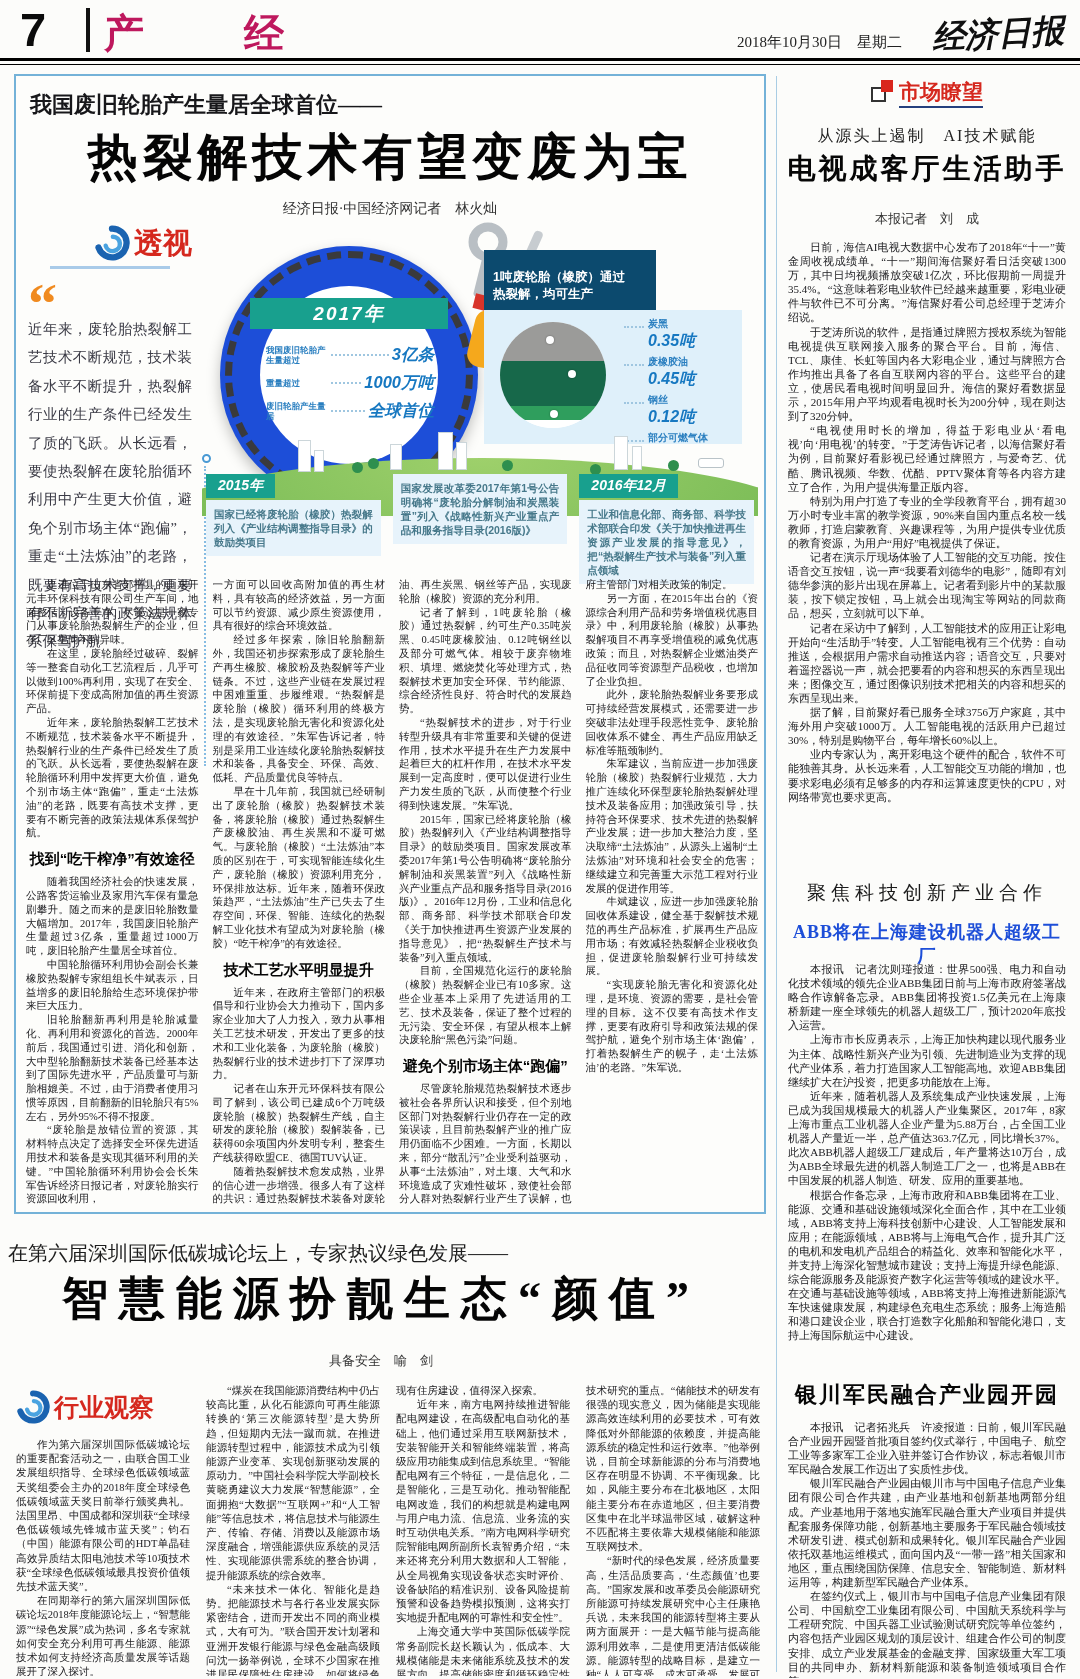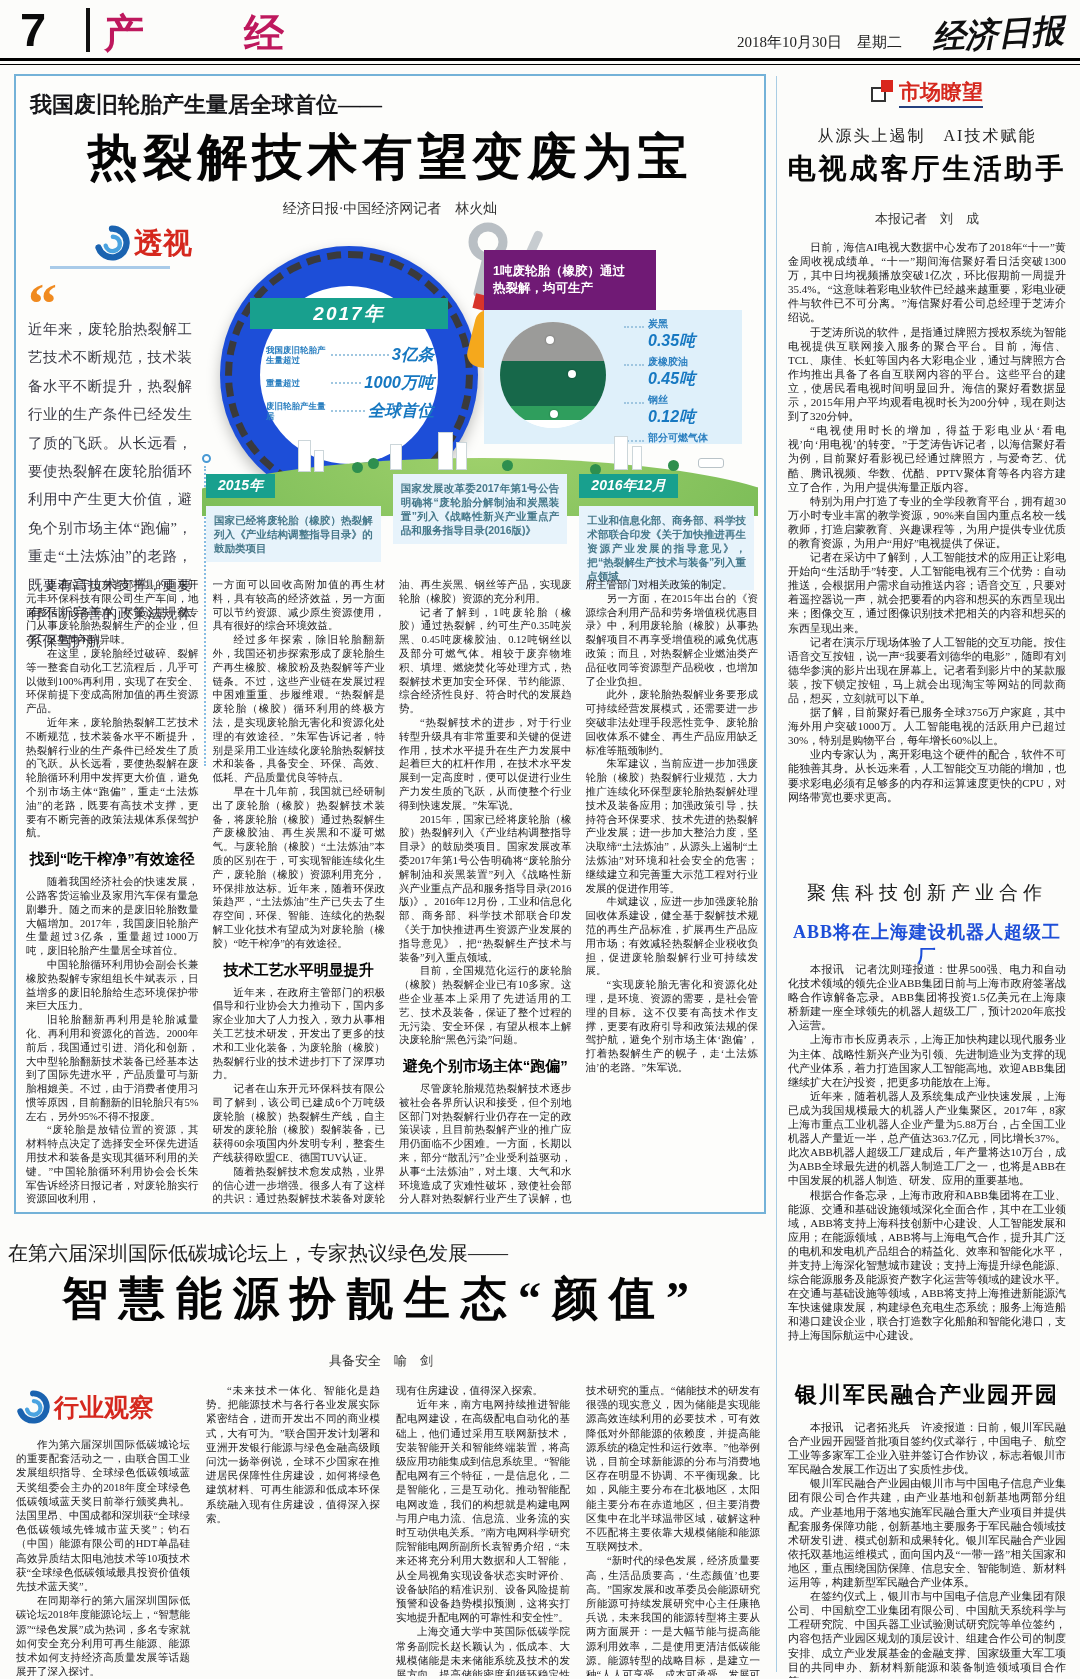--- a/index.html
+++ b/index.html
@@ -33,21 +33,21 @@
   .tire{position:absolute;left:18px;top:20px;width:258px;height:258px;border-radius:50%;background:#1d4ed8;box-shadow:0 6px 14px rgba(0,0,0,.25)}
   .tire::before{content:"";position:absolute;inset:5px;border-radius:50%;border:7px dashed #3a3a3c}
   .tire-inner{position:absolute;inset:40px;border-radius:50%;background:#fff;overflow:visible}
   .tire-banner{position:absolute;left:-10px;right:-10px;top:12px;height:31px;background:#18a08e;color:#fff;font:italic bold 19px/31px "Liberation Sans",sans-serif;text-align:center;letter-spacing:2px}
   .stats{position:absolute;left:6px;right:4px;top:52px}
   .stat{display:flex;align-items:center;margin:6px 0}
   .stat-label{width:62px;font:bold 8.5px/10.5px "Liberation Sans",sans-serif;color:#2a7fc0}
   .stat-dots{flex:1;border-bottom:2px dotted #9fc6e0;margin:0 3px;height:2px}
   .stat-value{font:italic bold 16.5px "Liberation Sans",sans-serif;color:#1778c1;white-space:nowrap}
   .wrench{position:absolute;left:216px;top:-6px}
-  .pyro-header{position:absolute;left:282px;top:24px;width:172px;background:#701a75;color:#fff;font:bold 12.5px/17px "Liberation Sans",sans-serif;padding:13px 9px;white-space:pre-line}
+  .pyro-header{position:absolute;left:282px;top:24px;width:172px;background:#0c4a6e;color:#fff;font:bold 12.5px/17px "Liberation Sans",sans-serif;padding:19px 9px;white-space:pre-line}
   .pyro-panel{position:absolute;left:282px;top:84px;width:258px;height:134px;background:#dff0fa}
   .gas-circle{position:absolute;left:16px;top:12px;width:106px;height:106px;border-radius:50%;overflow:hidden;background:#fff}
   .band-gray{height:37%;background:#9b9b99}
   .band-dkgreen{height:42%;background:#17684a}
   .band-ltgreen{height:13%;background:#2f9e5d}
   .band-white{height:8%;background:#fff}
   .gdot{position:absolute;width:8px;height:8px;border-radius:50%;background:#fff;box-shadow:0 0 2px rgba(0,0,0,.4)}
   .outs{position:absolute;left:140px;top:4px;right:6px}
   .out{position:relative;margin:3px 0;padding-left:24px}
   .out::before{content:"";position:absolute;left:0;top:9px;width:20px;border-top:2px dotted #9fc6e0}
@@ -55,21 +55,21 @@
   .out-value{font:italic bold 16px "Liberation Sans",sans-serif;color:#1778c1}
   
   .hill-wrap{position:absolute;left:0;top:198px;width:556px;height:92px;overflow:hidden}
   .hill{position:absolute;left:-50px;top:34px;width:660px;height:130px;background:radial-gradient(ellipse at 50% 0%,#9ed06b,#6cb44f);border-radius:50%}
   .bld{position:absolute;background:#fff;border:1px solid #ccd6da}
   .tree{position:absolute;width:11px;height:11px;border-radius:50%;background:#2e8f4e}
   .van{position:absolute;width:26px;height:10px;background:#fff;border:1px solid #b9c3c8;border-radius:3px}
   
   .timeline{position:absolute;left:190px;top:398px;width:548px;display:flex;gap:12px}
   .tl-cell{flex:1;position:relative}
-  .tl-tag{display:inline-block;background:#18a08e;color:#fff;font:italic bold 14px "Liberation Sans",sans-serif;padding:3px 12px;margin-bottom:8px}
+  .tl-tag{display:inline-block;background:#18a08e;color:#fff;font:italic bold 14px "Liberation Sans",sans-serif;padding:3px 12px;margin-bottom:2px}
   .tl-box{background:#e7f3fb;padding:7px 8px;font:bold 10.5px/14px "Liberation Sans",sans-serif;color:#46788a;text-align:justify}
   
   .cols{position:absolute;left:10px;top:502px;width:732px;height:628px;display:flex;gap:14px}
   .col{flex:1;overflow:hidden;font-size:10.5px;line-height:13.8px;text-align:justify;color:#202024}
   .para{margin:0;text-indent:2em}
   .para.noindent{text-indent:0}
   .sub{font:bold 15px/1 "Liberation Sans","DejaVu Sans",sans-serif;text-align:center;margin:11px 0 9px;color:#050505}
   
   .vrule{position:absolute;left:776px;top:76px;width:1px;height:1596px;background:#a9cde4}
   .rc{position:absolute;left:786px;top:74px;width:282px;height:1605px}
@@ -274,22 +274,22 @@
     </span><span class="rc-badge-text">市场瞭望</span>
   </div>
   <div class="tv-kicker">从源头上遏制　AI技术赋能</div>
   <h2 class="tv-headline">电视成客厅生活助手</h2>
   <div class="tv-byline">本报记者　刘　成</div>
   <div class="rc-body tv-body">
       <p class="para">日前，海信AI电视大数据中心发布了2018年“十一”黄金周收视成绩单。“十一”期间海信聚好看日活突破1300万，其中日均视频播放突破1亿次，环比假期前一周提升35.4%。“这意味着彩电业软件已经越来越重要，彩电业硬件与软件已不可分离。”海信聚好看公司总经理于芝涛介绍说。</p>
       <p class="para">于芝涛所说的软件，是指通过牌照方授权系统为智能电视提供互联网接入服务的聚合平台。目前，海信、TCL、康佳、长虹等国内各大彩电企业，通过与牌照方合作均推出具备了各自互联网内容的平台。这些平台的建立，使居民看电视时间明显回升。海信的聚好看数据显示，2015年用户平均观看电视时长为200分钟，现在则达到了320分钟。</p>
       <p class="para">“电视使用时长的增加，得益于彩电业从‘看电视’向‘用电视’的转变。”于芝涛告诉记者，以海信聚好看为例，目前聚好看影视已经通过牌照方，与爱奇艺、优酷、腾讯视频、华数、优酷、PPTV聚体育等各内容方建立了合作，为用户提供海量正版内容。</p>
       <p class="para">特别为用户打造了专业的全学段教育平台，拥有超30万小时专业丰富的教学资源，90%来自国内重点名校一线教师，打造启蒙教育、兴趣课程等，为用户提供专业优质的教育资源，为用户“用好”电视提供了保证。</p>
+      <p class="para">记者在演示厅现场体验了人工智能的交互功能。按住语音交互按钮，说一声“我要看刘德华的电影”，随即有刘德华参演的影片出现在屏幕上。记者看到影片中的某款服装，按下锁定按钮，马上就会出现淘宝等网站的同款商品，想买，立刻就可以下单。</p>
       <p class="para">记者在采访中了解到，人工智能技术的应用正让彩电开始向“生活助手”转变。人工智能电视有三个优势：自动推送，会根据用户需求自动推送内容；语音交互，只要对着遥控器说一声，就会把要看的内容和想买的东西呈现出来；图像交互，通过图像识别技术把相关的内容和想买的东西呈现出来。</p>
-      <p class="para">记者在演示厅现场体验了人工智能的交互功能。按住语音交互按钮，说一声“我要看刘德华的电影”，随即有刘德华参演的影片出现在屏幕上。记者看到影片中的某款服装，按下锁定按钮，马上就会出现淘宝等网站的同款商品，想买，立刻就可以下单。</p>
       <p class="para">据了解，目前聚好看已服务全球3756万户家庭，其中海外用户突破1000万。人工智能电视的活跃用户已超过30%，特别是购物平台，每年增长60%以上。</p>
       <p class="para">业内专家认为，离开彩电这个硬件的配合，软件不可能独善其身。从长远来看，人工智能交互功能的增加，也要求彩电必须有足够多的内存和运算速度更快的CPU，对网络带宽也要求更高。</p>
     </div>
 
   <div class="abb-kicker">聚焦科技创新产业合作</div>
   <h2 class="abb-headline">ABB将在上海建设机器人超级工厂</h2>
   <div class="rc-body abb-body">
       <p class="para">本报讯　记者沈则瑾报道：世界500强、电力和自动化技术领域的领先企业ABB集团日前与上海市政府签署战略合作谅解备忘录。ABB集团将投资1.5亿美元在上海康桥新建一座全球领先的机器人超级工厂，预计2020年底投入运营。</p>
       <p class="para">上海市市长应勇表示，上海正加快构建以现代服务业为主体、战略性新兴产业为引领、先进制造业为支撑的现代产业体系，着力打造国家人工智能高地。欢迎ABB集团继续扩大在沪投资，把更多功能放在上海。</p>
       <p class="para">近年来，随着机器人及系统集成产业快速发展，上海已成为我国规模最大的机器人产业集聚区。2017年，8家上海市重点工业机器人企业产量为5.88万台，占全国工业机器人产量近一半，总产值达363.7亿元，同比增长37%。此次ABB机器人超级工厂建成后，年产量将达10万台，成为ABB全球最先进的机器人制造工厂之一，也将是ABB在中国发展的机器人制造、研发、应用的重要基地。</p>
@@ -314,20 +314,21 @@
         <path d="M20 4a16 16 0 1 1-15 21" fill="none" stroke="#1a63b0" stroke-width="7" stroke-linecap="round"></path>
         <path d="M21 13a8 8 0 1 1-8 10" fill="none" stroke="#4aa3e0" stroke-width="5" stroke-linecap="round"></path>
       </svg><span class="hy-title">行业观察</span>
     </div>
     <div>
         <p class="para">作为第六届深圳国际低碳城论坛的重要配套活动之一，由联合国工业发展组织指导、全球绿色低碳领域蓝天奖组委会主办的2018年度全球绿色低碳领域蓝天奖日前举行颁奖典礼。法国里昂、中国成都和深圳获“全球绿色低碳领域先锋城市蓝天奖”；钧石（中国）能源有限公司的HDT单晶硅高效异质结太阳电池技术等10项技术获“全球绿色低碳领域最具投资价值领先技术蓝天奖”。</p>
         <p class="para">在同期举行的第六届深圳国际低碳论坛2018年度能源论坛上，“智慧能源”“绿色发展”成为热词，多名专家就如何安全充分利用可再生能源、能源技术如何支持经济高质量发展等话题展开了深入探讨。</p>
       </div>
   </div>
   <div class="ecol">
+      <p class="para">“煤炭在我国能源消费结构中仍占较高比重，从化石能源向可再生能源转换的‘第三次能源转型’是大势所趋，但短期内无法一蹴而就。在推进能源转型过程中，能源技术成为引领能源产业变革、实现创新驱动发展的原动力。”中国社会科学院大学副校长黄晓勇建议大力发展“智慧能源”，全面拥抱“大数据”“互联网+”和“人工智能”等信息技术，将信息技术与能源生产、传输、存储、消费以及能源市场深度融合，增强能源供应系统的灵活性、实现能源供需系统的整合协调，提升能源系统的综合效率。</p>
       <p class="para">“未来技术一体化、智能化是趋势。把能源技术与各行各业发展实际紧密结合，进而开发出不同的商业模式，大有可为。”联合国开发计划署和亚洲开发银行能源与绿色金融高级顾问沈一扬举例说，全球不少国家在推进居民保障性住房建设，如何将绿色建筑材料、可再生能源和低成本环保系统融入现有住房建设，值得深入探索。</p>
     </div>
   <div class="ecol">
       <p class="para noindent">现有住房建设，值得深入探索。</p>
       <p class="para">近年来，南方电网持续推进智能配电网建设，在高级配电自动化的基础上，他们通过采用互联网新技术，安装智能开关和智能终端装置，将高级应用功能集成到信息系统里。“智能配电网有三个特征，一是信息化，二是智能化，三是互动化。推动智能配电网改造，我们的构想就是构建电网与用户电力流、信息流、业务流的实时互动供电关系。”南方电网科学研究院智能电网所副所长袁智勇介绍，“未来还将充分利用大数据和人工智能，从全局视角实现设备状态实时评价、设备缺陷的精准识别、设备风险提前预警和设备趋势模拟预测，这将实打实地提升配电网的可靠性和安全性”。</p>
       <p class="para">上海交通大学中英国际低碳学院常务副院长赵长颖认为，低成本、大规模储能是未来储能系统及技术的发展方向，提高储能密度和循环稳定性是未来储能技术研究的重点。</p>
     </div>
   <div class="ecol">
       <p class="para noindent">技术研究的重点。“储能技术的研发有很强的现实意义，因为储能是实现能源高效连续利用的必要技术，可有效降低对外部能源的依赖度，并提高能源系统的稳定性和运行效率。”他举例说，目前全球新能源的分布与消费地区存在明显不协调、不平衡现象。比如，风能主要分布在北极地区，太阳能主要分布在赤道地区，但主要消费区集中在北半球温带区域，破解这种不匹配将主要依靠大规模储能和能源互联网技术。</p>
       <p class="para">“新时代的绿色发展，经济质量要高，生活品质要高，‘生态颜值’也要高。”国家发展和改革委员会能源研究所能源可持续发展研究中心主任康艳兵说，未来我国的能源转型将主要从两方面展开：一是大幅节能与提高能源利用效率，二是使用更清洁低碳能源。能源转型的战略目标，是建立一种“人人可享受、成本可承受、发展可持续”的清洁低碳、安全高效的现代能源体系。</p>

